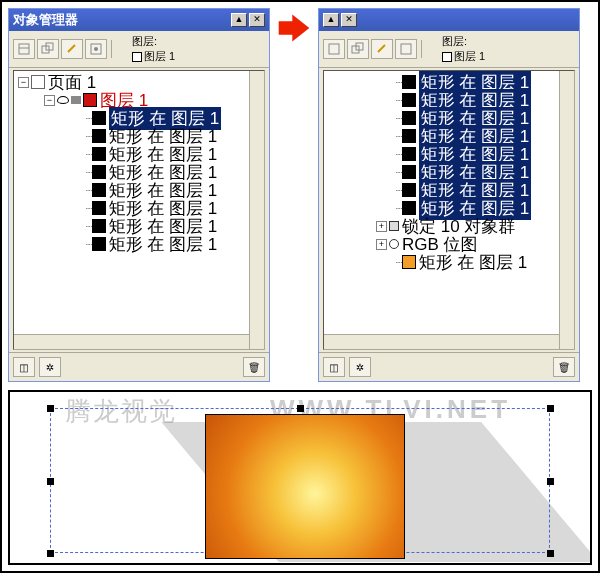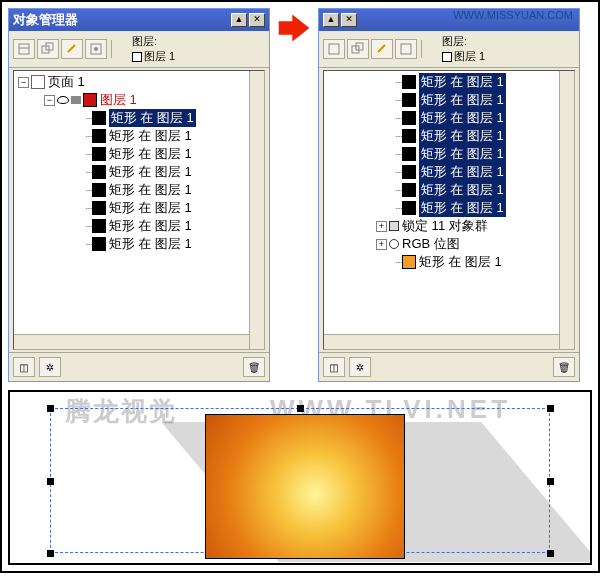--- a/index.html
+++ b/index.html
@@ -22,33 +22,33 @@
   .node { display: flex; align-items: center; height: 18px; white-space: nowrap; }
   .tree-line { color: #808080; font-family: monospace; font-size: 11px; letter-spacing: -1px; }
   .exp { width: 11px; height: 11px; border: 1px solid #808080; background: #fff; font-size: 9px; line-height: 9px; text-align: center; cursor: pointer; margin-right: 2px; }
   .page-ico { width: 14px; height: 14px; border: 1px solid #666; background: #fff; margin-right: 3px; }
   .eye-ico { width: 12px; height: 8px; border: 1px solid #000; border-radius: 50% 50% 50% 50% / 60% 60% 40% 40%; margin-right: 2px; }
   .print-ico { width: 10px; height: 8px; background: #888; margin-right: 2px; }
   .thumb { width: 14px; height: 14px; border: 1px solid #000; margin-right: 3px; flex-shrink: 0; }
   .thumb.black { background: #000; }
   .thumb.orange { background: #f49e2a; }
   .thumb.red { background: #c11; }
-  .label { color: #000; font-size: 13px; text-align: center; }
+  .label { color: #000; font-size: 17px; text-align: center; }
   .red-txt { color: #c00; }
   .sel { background: #0a246a; color: #fff; padding: 0 2px; }
   .lock-ico { width: 10px; height: 10px; border: 1px solid #333; background: #ddd; margin-right: 3px; }
   .find-ico { width: 10px; height: 10px; border: 1px solid #333; border-radius: 50%; margin-right: 3px; }
   .scrollbar-v { position: absolute; right: 0; top: 0; bottom: 0; width: 15px; background: #ece9d8; border-left: 1px solid #aca899; }
   .scrollbar-h { position: absolute; left: 0; right: 15px; bottom: 0; height: 15px; background: #ece9d8; border-top: 1px solid #aca899; }
   .footer { display: flex; align-items: center; justify-content: space-between; padding: 4px; border-top: 1px solid #aca899; }
   .fbtn { width: 22px; height: 20px; border: 1px solid #aca899; background: #f5f3e9; display: flex; align-items: center; justify-content: center; cursor: pointer; font-size: 10px; }
   .arrow { display: flex; align-items: center; justify-content: center; width: 40px; flex-shrink: 0; }
   .arrow svg { width: 34px; height: 40px; }
   .canvas { border: 2px solid #000; margin: 8px 0 0 0; height: 175px; position: relative; background: #fff; overflow: hidden; }
-  .watermark1 { position: absolute; top: 2px; left: 55px; color: #ccc; font-size: 26px; font-weight: bold; letter-spacing: 2px; }
+  .watermark1 { position: absolute; top: 2px; left: 55px; color: #ccc; font-size: 26px; font-weight: normal; letter-spacing: 2px; }
   .watermark2 { position: absolute; top: 2px; left: 260px; color: #ccc; font-size: 26px; font-weight: bold; letter-spacing: 4px; }
   .handle { position: absolute; width: 7px; height: 7px; background: #000; }
   .rect-outline { position: absolute; border: 1px dashed #4a6bd6; }
   .img-preview { position: absolute; left: 195px; top: 22px; width: 200px; height: 145px; background: radial-gradient(circle at 55% 55%, #fff59a 0%, #f7c23a 30%, #e77b12 65%, #c85408 100%); border: 1px solid #000; }
   .shadow { position: absolute; left: 210px; top: 30px; width: 320px; height: 140px; background: rgba(0,0,0,0.15); transform: skew(40deg); }
   .site { font-size: 11px; color: #444; margin-top: 4px; }
   .wm-top { position: absolute; top: 0; right: 6px; color: #1a4d8a; font-size: 11px; }
 </style>
 </head>
 <body>
@@ -167,21 +167,20 @@
     </div>
 
     <div class="arrow">
       <svg viewBox="0 0 40 40">
           <path d="M2 12 L18 12 L18 4 L38 20 L18 36 L18 28 L2 28 Z" fill="#e20"></path>
         </svg>
     </div>
 
     <div class="panel" style="position:relative">
       <div class="titlebar">
-        <span class="wm-top">WWW.MISSYUAN.COM</span>
         <div class="btns">
           <div class="winbtn">▲</div>
           <div class="winbtn">✕</div>
         </div>
       </div>
       <div class="toolbar">
         <div class="tbtn">
             <svg width="14" height="14">
               <rect x="2" y="2" width="10" height="10" fill="none" stroke="#888"></rect>
             </svg>
@@ -251,21 +250,21 @@
               <span class="label sel">矩形 在 图层 1</span>
             </div>
           <div class="node" style="padding-left:70px">
               <span class="tree-line">┈</span>
               <span class="thumb black"></span>
               <span class="label sel">矩形 在 图层 1</span>
             </div>
           <div class="node" style="padding-left:50px">
               <span class="exp">+</span>
               <span class="lock-ico"></span>
-              <span class="label">锁定 11 对象群</span>
+              <span class="label">锁定 10 对象群</span>
             </div>
           <div class="node" style="padding-left:50px">
               <span class="exp">+</span>
               <span class="find-ico"></span>
               <span class="label">RGB 位图</span>
             </div>
           <div class="node" style="padding-left:70px">
               <span class="tree-line">┈</span>
               <span class="thumb orange"></span>
               <span class="label">矩形 在 图层 1</span>

